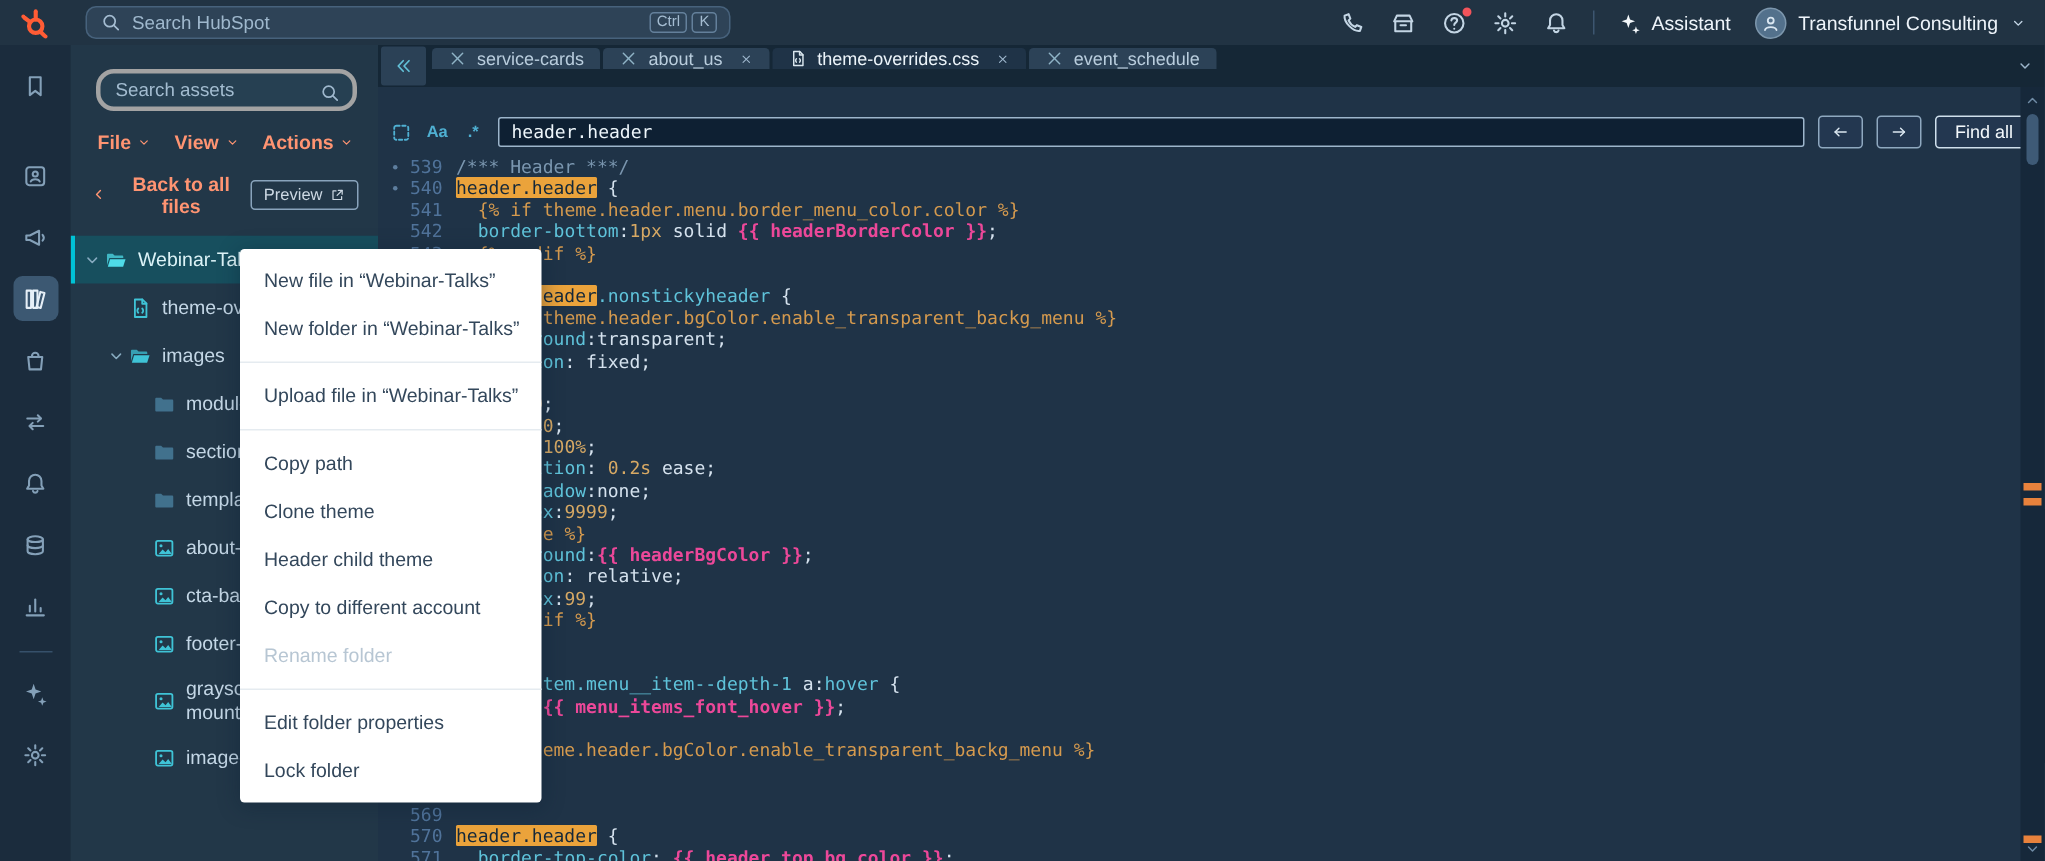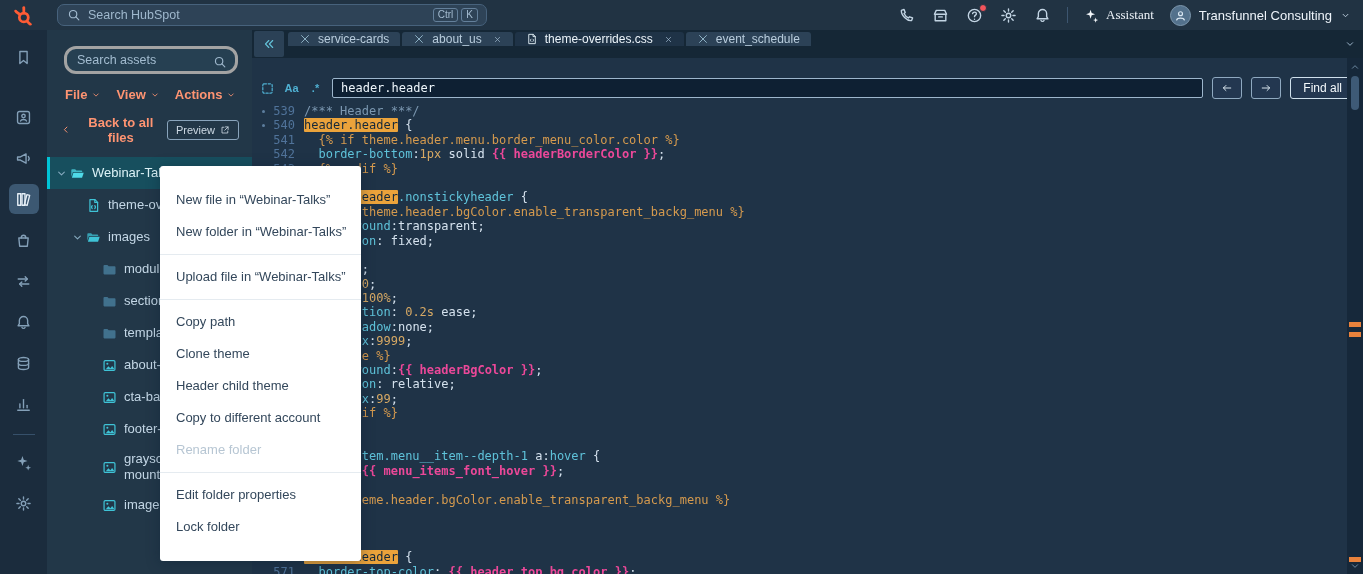--- a/index.html
+++ b/index.html
@@ -22,21 +22,21 @@
   .gs-input::placeholder { color:#9fb8cd; }
   .kbd-group { position:absolute; right:8px; top:3px; display:flex; gap:3px; }
   .kbd { border:1px solid #64809b; border-radius:3px; color:#a4bcd1; font-size:10px;
          line-height:12px; padding:0 4px; }
   .tb-right { margin-left:auto; display:flex; align-items:center; gap:16px; }
   .tb-icons { display:flex; align-items:center; gap:17px; }
   .tb-icon { position:relative; width:17px; height:17px; color:#c3d5e4; }
   .badge { position:absolute; top:-3px; right:-4px; width:8px; height:8px; border-radius:50%;
            background:#f2545b; border:1.5px solid #213343; }
   .tb-div { width:1px; height:16px; background:#3d5670; }
-  .assistant { display:flex; align-items:flex-end; gap:7px; color:#eef4fa; font-size:13px;font-family:Liberation Serif, serif; }
+  .assistant { display:flex; align-items:flex-end; gap:7px; color:#eef4fa; font-size:13px; }
   .as-ic { width:15px; height:15px; color:#f4f8fb; }
   .account { display:flex; align-items:center; gap:8px; color:#eef4fa; font-size:13px; }
   .avatar { width:21px; height:21px; border-radius:50%; background:#53718c; color:#d9e6f1;
             padding:2px; border:1px solid #7d97ad; }
   .acct-caret { width:11px; height:11px; color:#c3d5e4; }
 
   
   .rail { position:absolute; left:0; top:30px; width:47px; bottom:0; background:#1b2c3d;
           display:flex; flex-direction:column; align-items:center; padding-top:12px; z-index:30; }
   .rail-item { width:30px; height:30px; border-radius:6px; color:#84a0b8; margin-bottom:11px;
@@ -70,21 +70,21 @@
   .tree-row.selected { background:#174f5e; color:#dcf3f7; }
   .tree-row.selected::before { content:''; position:absolute; left:0; top:0; bottom:0; width:3px; background:#00c3d6; }
   .tree-caret { width:13px; height:13px; margin-right:2px; color:#86aabf; flex:none; }
   .tree-ico { width:15px; height:15px; margin-right:7px; flex:none; color:#3fc3d6; }
   .tree-ico.folder-closed { color:#41718d; }
   .tree-row.selected .tree-ico { color:#4fdbe8; }
   .tree-label { white-space:pre-line; line-height:16px; }
 
   
   .context-menu { position:absolute; left:160px; top:166px; width:201px; background:#ffffff;
-                  border-radius:3px; box-shadow:0 2px 14px rgba(10,30,50,.4); padding:18px 0; z-index:60; }
+                  border-radius:3px; box-shadow:0 2px 14px rgba(10,30,50,.4); padding:5px 0; z-index:60; }
   .menu-item { height:32px; line-height:32px; padding:0 16px; font-size:13px; color:#33475b;
                white-space:nowrap; cursor:pointer; }
   .menu-item.disabled { color:#b7c6d3; cursor:default; }
   .menu-divider { border-top:1px solid #e5ebf0; margin:6px 0; }
 
   
   .editor { position:absolute; left:252px; top:30px; right:0; bottom:0; background:#1f3347; z-index:10; }
   .tabbar { height:28px; background:#152736; display:flex; align-items:stretch; }
   .collapse { width:30px; margin:1px 3px 1px 2px; background:#2b4156; border-radius:2px;
               color:#63c1d8; display:flex; align-items:center; justify-content:center; }

